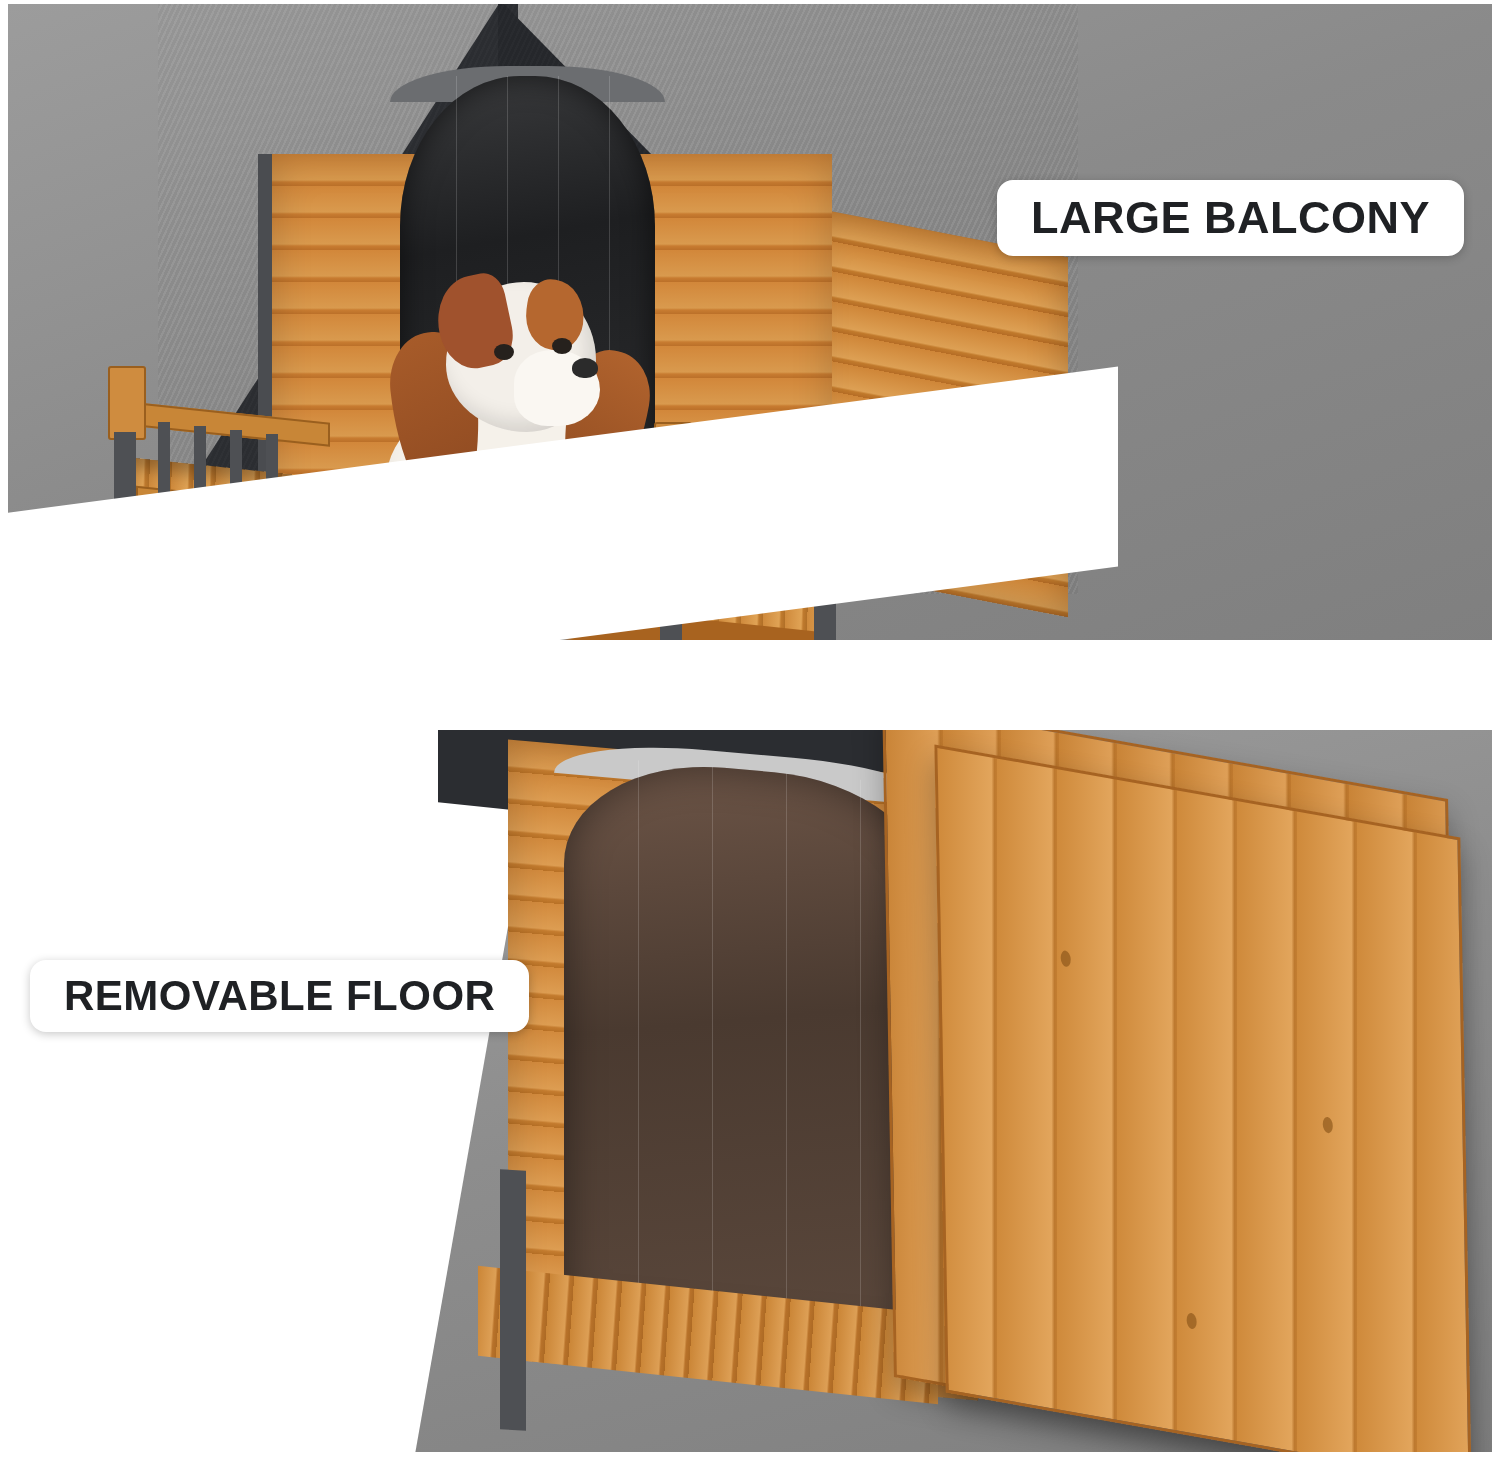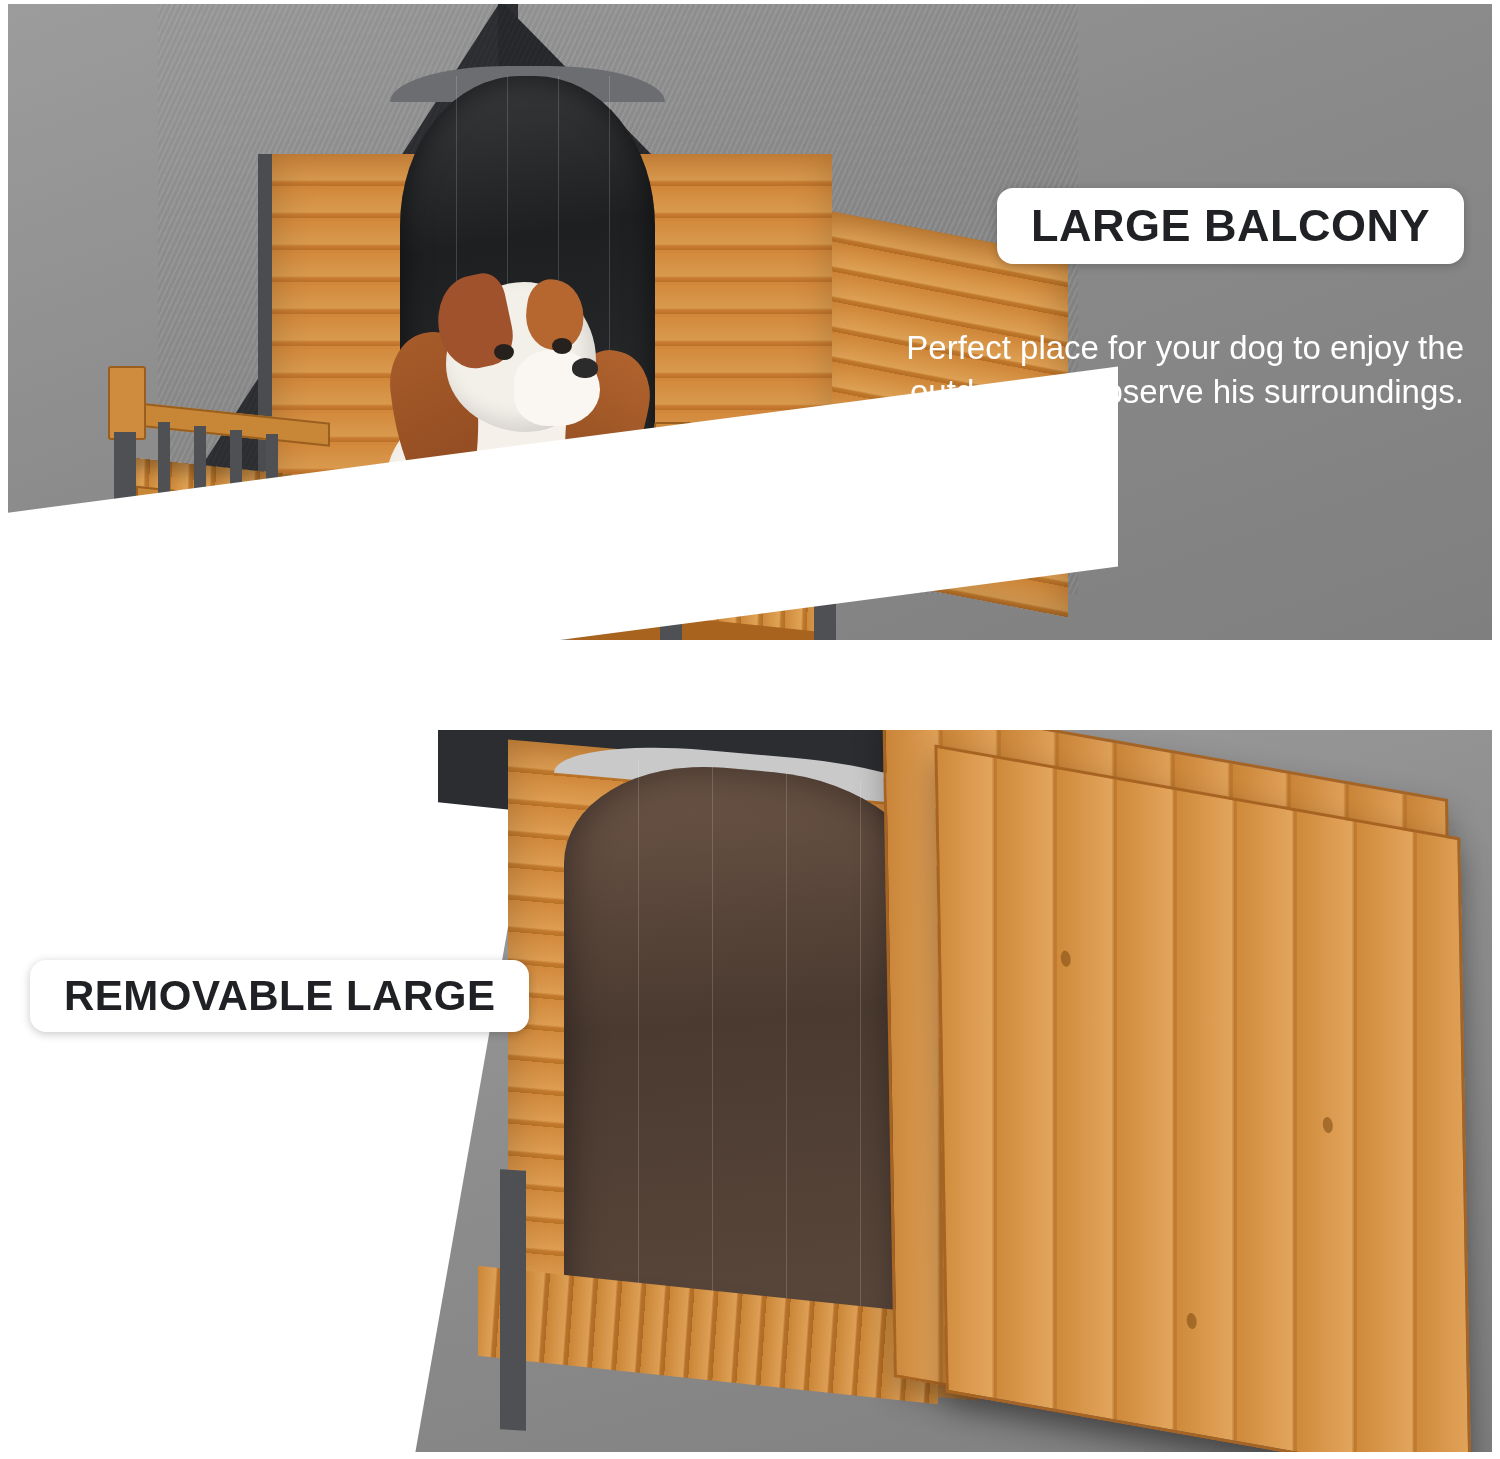--- a/index.html
+++ b/index.html
@@ -338,21 +338,21 @@
     color: #1f2124;
     letter-spacing: 0.5px;
     white-space: nowrap;
   }
   .copy {
     position: absolute;
     color: #ffffff;
     line-height: 1.34;
   }
 
-  #top-pill { right: 28px; top: 184px; }
+  #top-pill { right: 28px; top: 176px; }
   #top-pill .pill-title { font-size: 45px; }
   #top-copy {
     right: 28px;
     top: 322px;
     width: 620px;
     text-align: right;
     font-size: 33px;
   }
 
   
@@ -553,21 +553,20 @@
     <div class="post-wood" style="left:646px;top:418px;"></div>
     <div class="post" style="left:652px;top:482px;height:196px;"></div>
     <div class="post" style="left:806px;top:470px;height:170px;"></div>
 
     <div class="top-white-wedge"></div>
     <div class="top-white-wedge2"></div>
 
     <div class="pill" id="top-pill">
       <div class="pill-title">LARGE BALCONY</div>
     </div>
-    <div class="copy" id="top-copy">Perfect place for your dog to enjoy the outdoors or observe his surroundings.</div>
   </div>
 
   <div class="divider"></div>
 
   <div class="panel panel-bottom">
     <div class="bot-gray"></div>
     <div class="bot-white-left"></div>
 
     <div class="bot-roof"></div>
     <div class="bot-house"></div>
@@ -586,16 +585,16 @@
       <div class="knot" style="left:300px;top:420px;"></div>
     </div>
     <div class="floor2">
       <div class="knot" style="left:120px;top:180px;"></div>
       <div class="knot" style="left:380px;top:300px;"></div>
       <div class="knot" style="left:240px;top:520px;"></div>
     </div>
   </div>
 
   <div class="pill" id="bot-pill">
-    <div class="pill-title">REMOVABLE LARGE</div>
+    <div class="pill-title">REMOVABLE FLOOR</div>
   </div>
 
 </div>
 
 </body></html>

